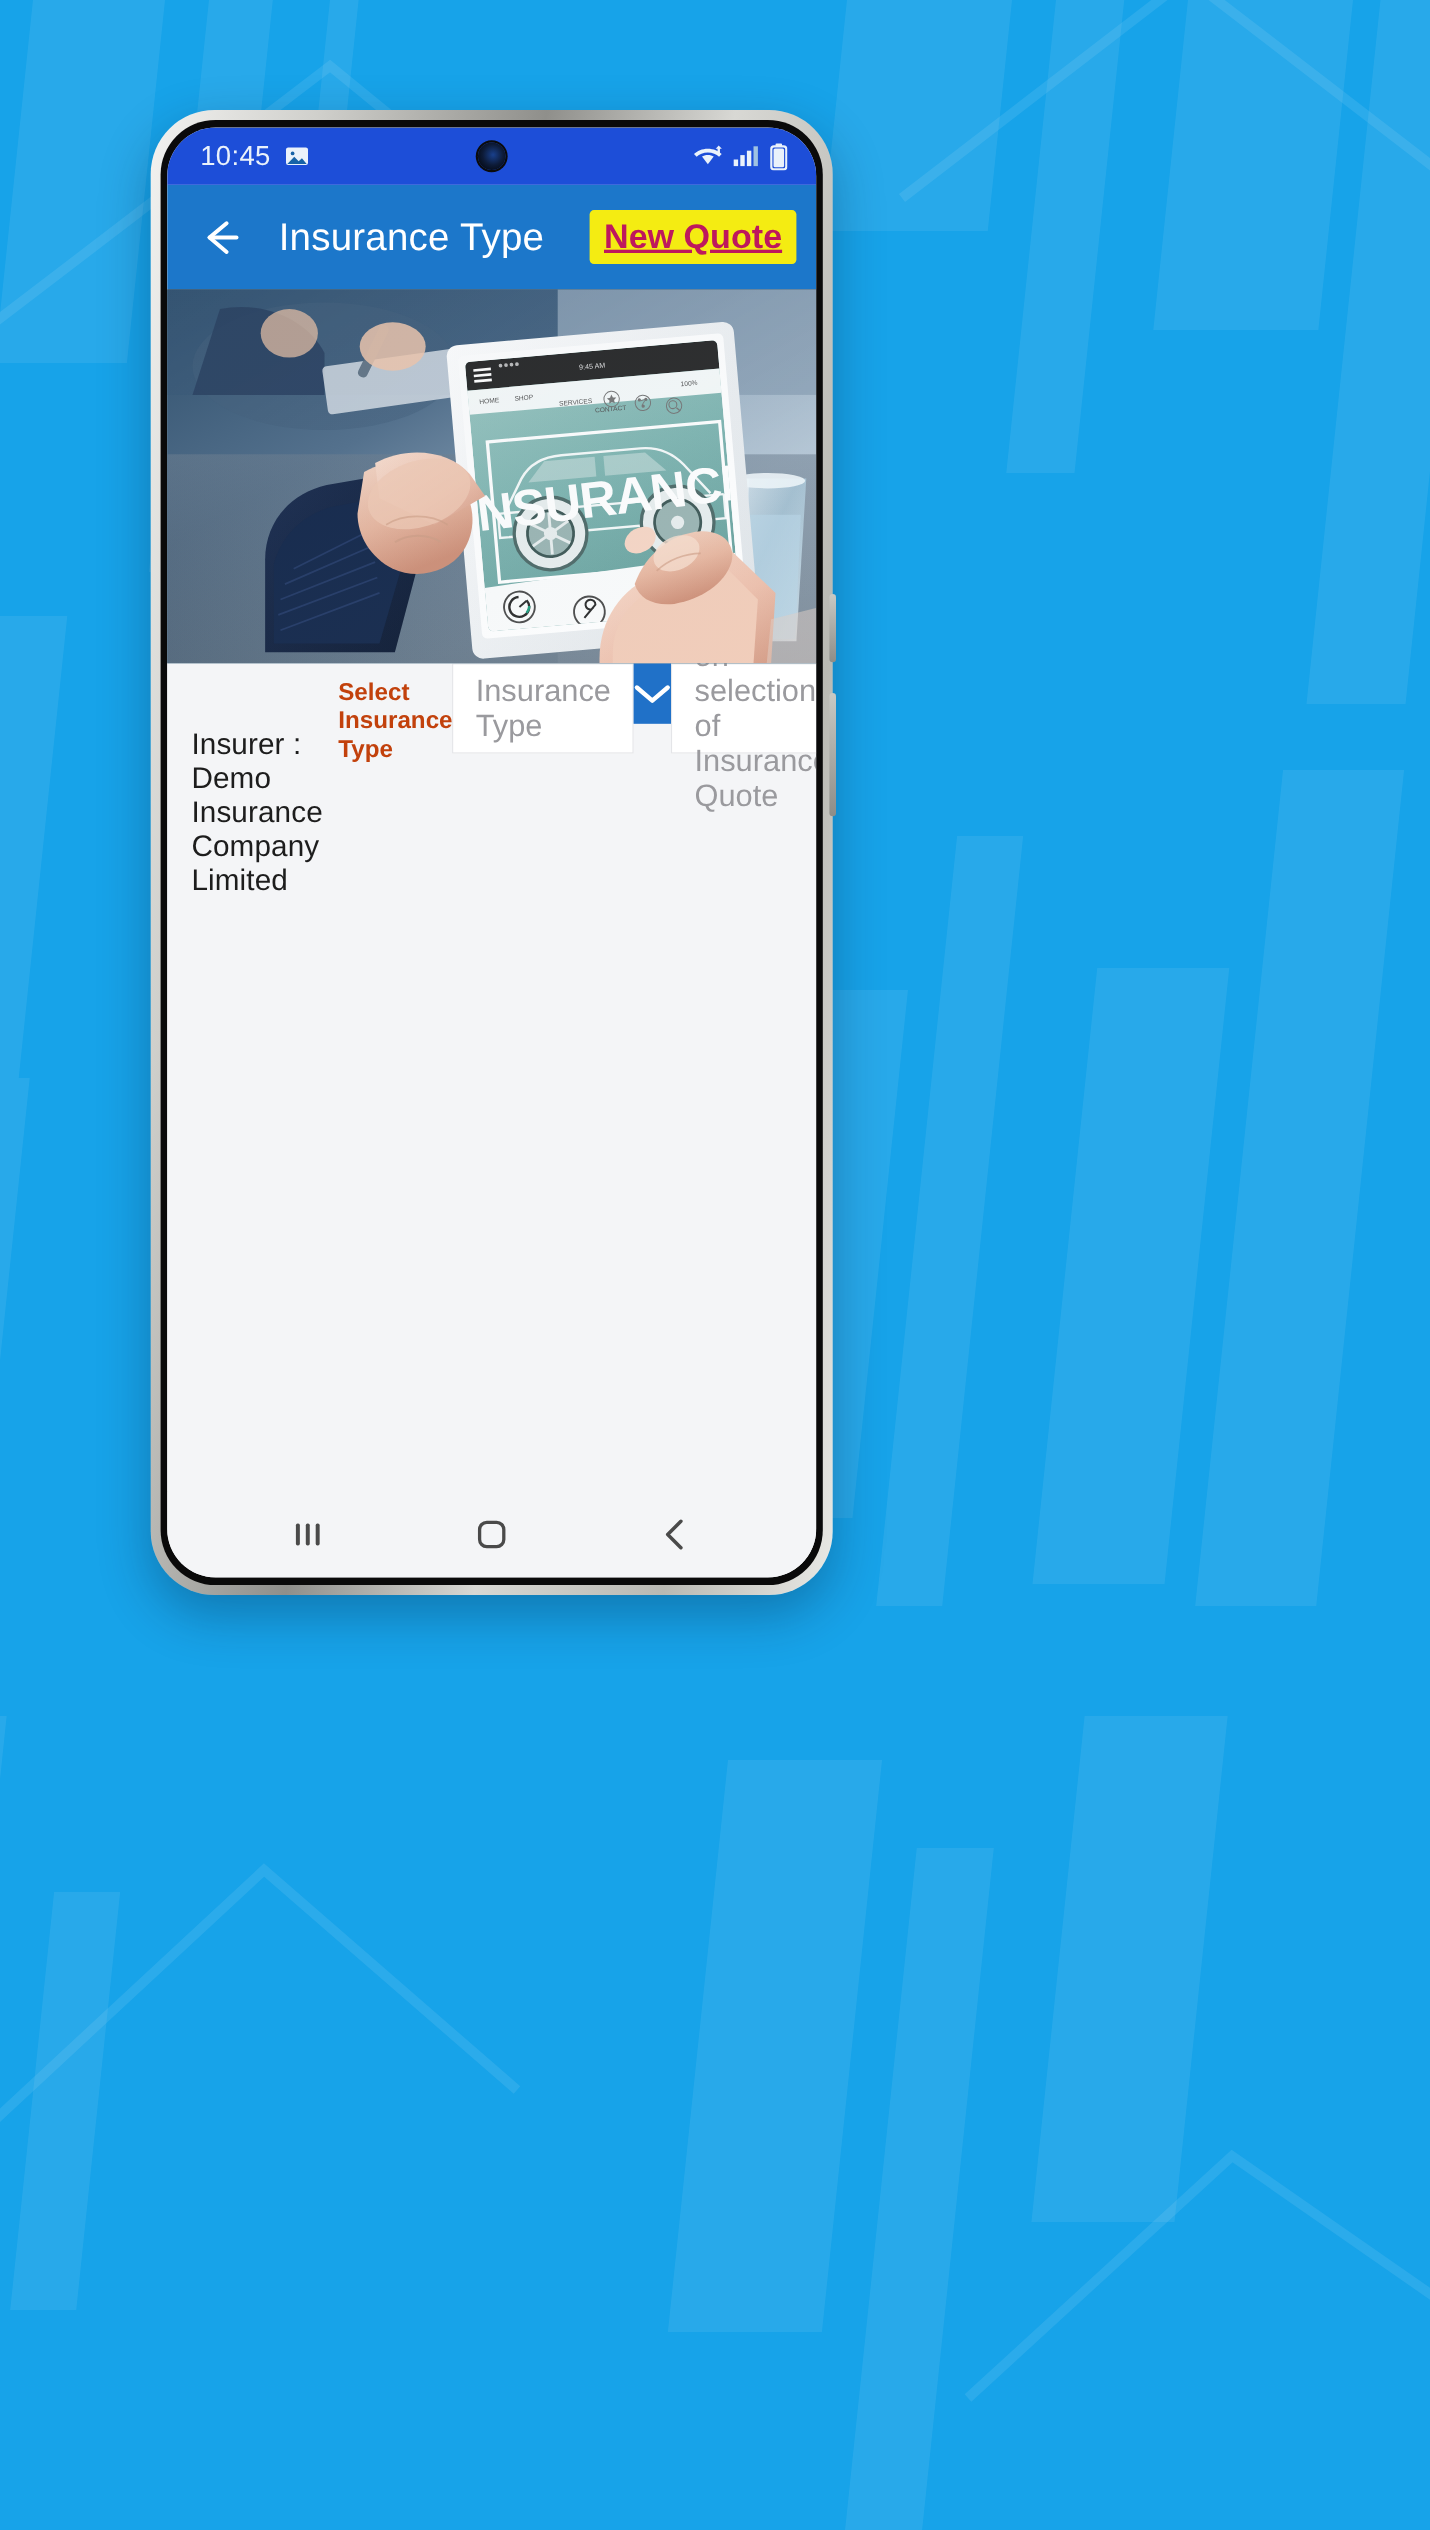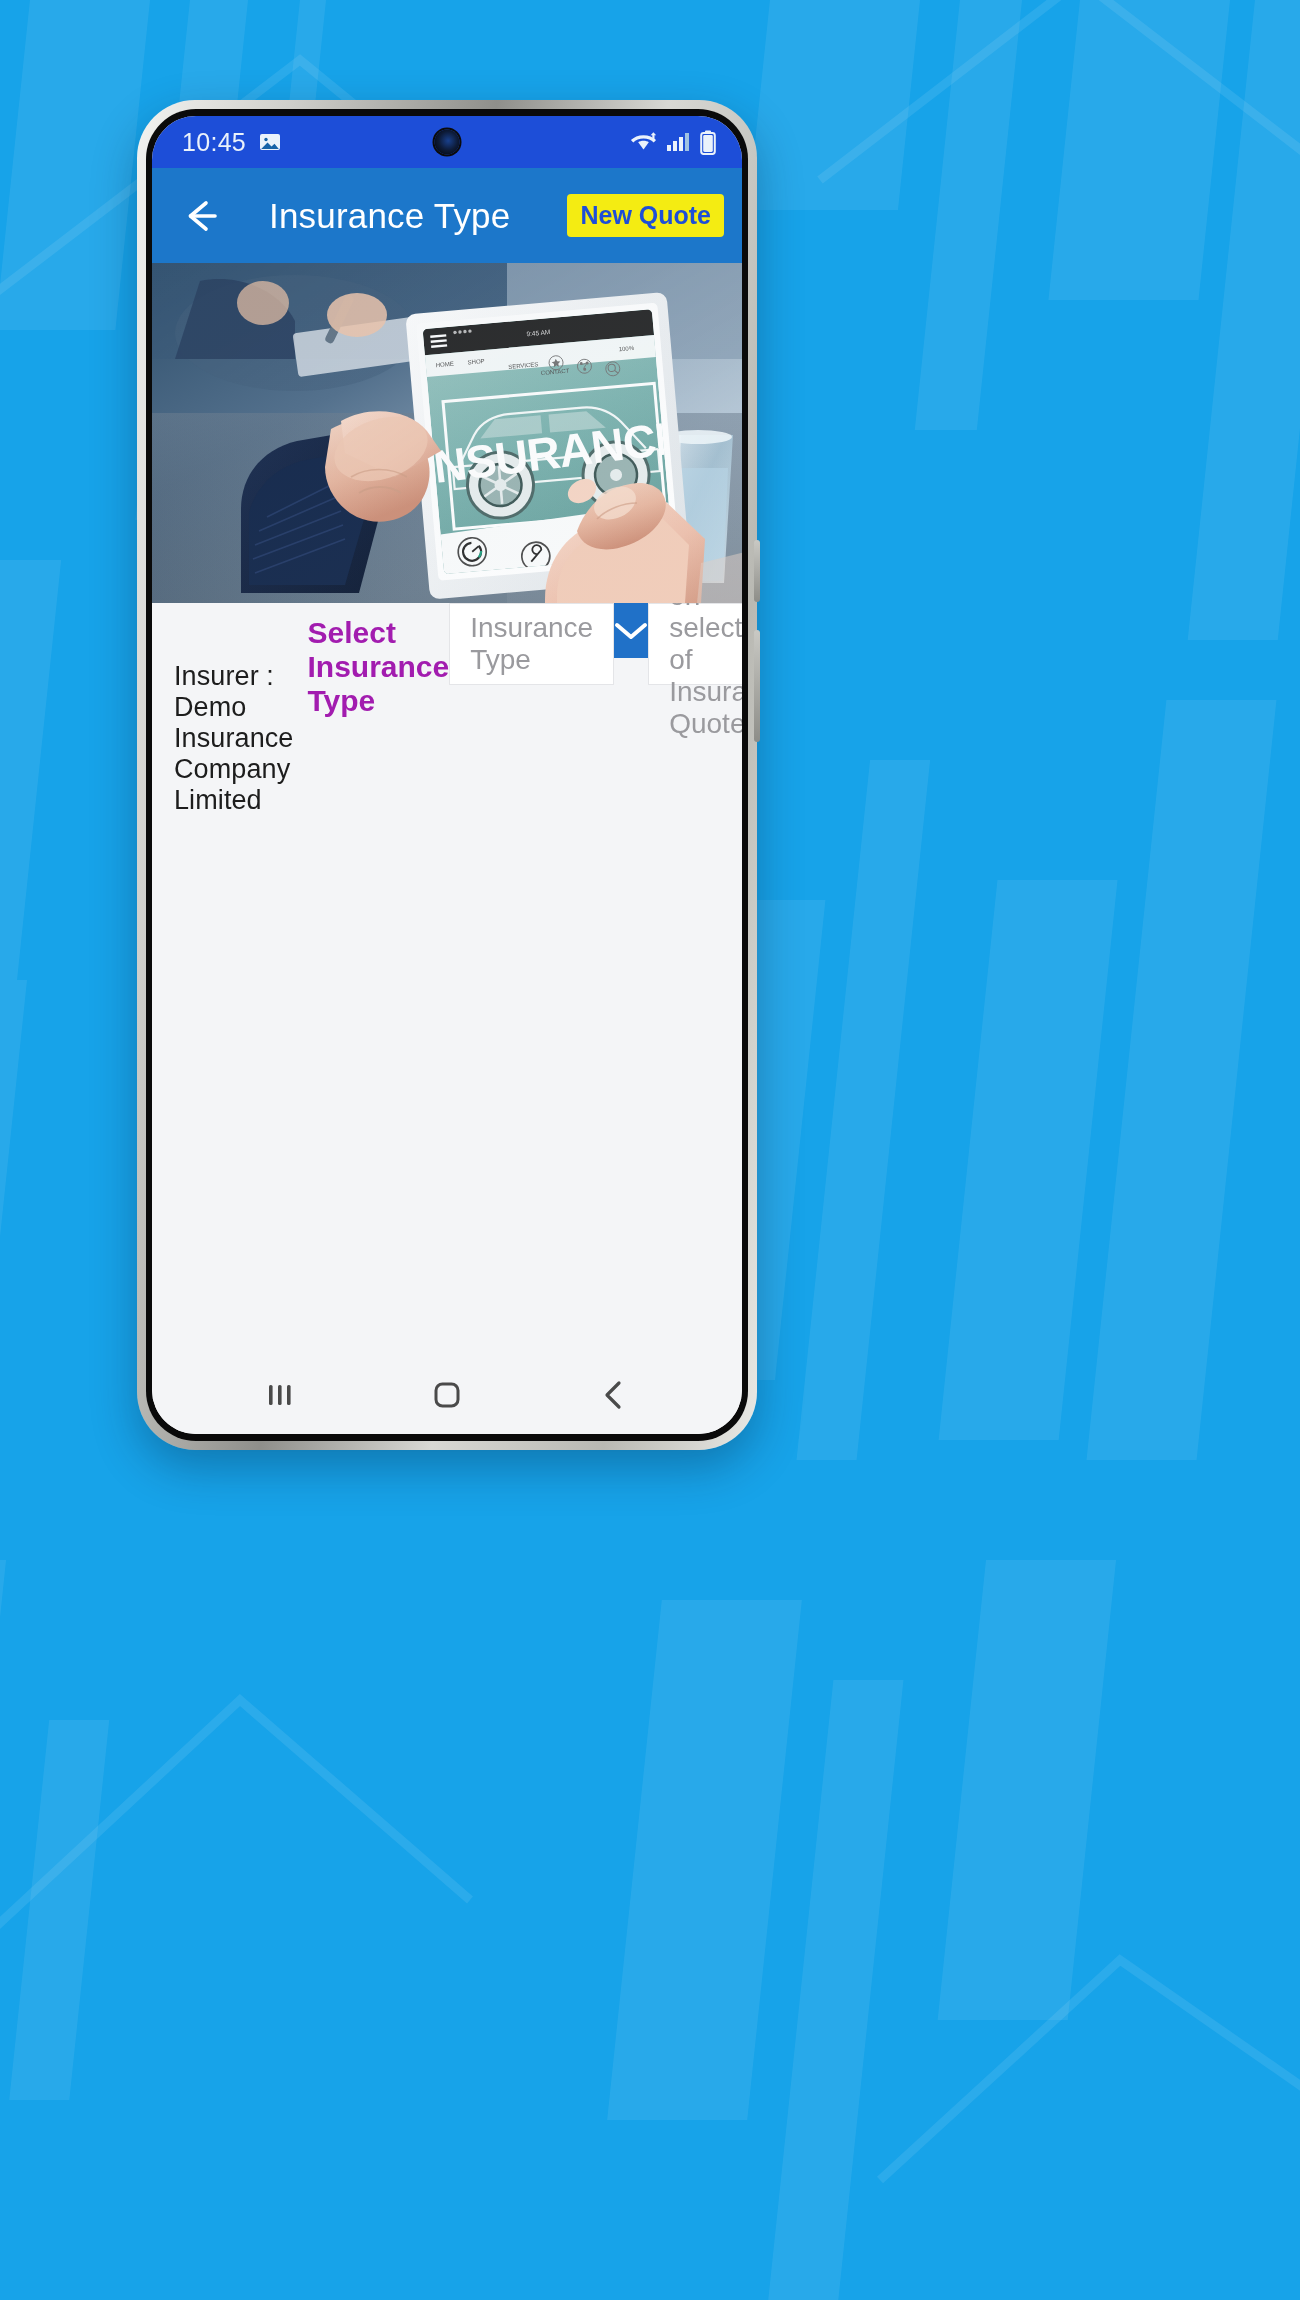--- a/index.html
+++ b/index.html
@@ -83,28 +83,29 @@
     flex:1;
     text-align:center;
     color:#ffffff;
     font-size:35px;
     font-weight:400;
     letter-spacing:0.2px;
     margin-left:-10px;
   }
   .new-quote-btn {
     background:#f4ec12;
-    color:#1d4ed8;
-    font-size:25px;
+    color:#be185d;
+    font-size:31px;
     font-weight:700;
     padding:8px 13px 9px;
     border-radius:4px;
     white-space:nowrap;
     line-height:1.05;
     cursor:pointer;
+    text-decoration:underline;
   }
 
   
   .hero {
     flex:0 0 340px; height:340px;
     position:relative; overflow:hidden;
     background:#27506d;
   }
   .hero svg { position:absolute; inset:0; width:100%; height:100%; display:block; }
 
@@ -115,21 +116,21 @@
     display:flex; 
     padding:0 8px;
     overflow:hidden;
   }
   .insurer-line {
     font-size:27px; color:#1d1d1d;
     padding:58px 0 0 14px;
     letter-spacing:0.1px;
   }
   .field-label {
-    font-size:30px; font-weight:700; color:#a21caf;
+    font-size:22px; font-weight:700; color:#c2410c;
     padding:13px 0 10px 14px;
   }
   .select-box {
     background:#ffffff;
     border:1px solid #e4e5e8;
     height:82px;
     display:flex; align-items:center;
     padding:0 20px;
     cursor:pointer;
   }

